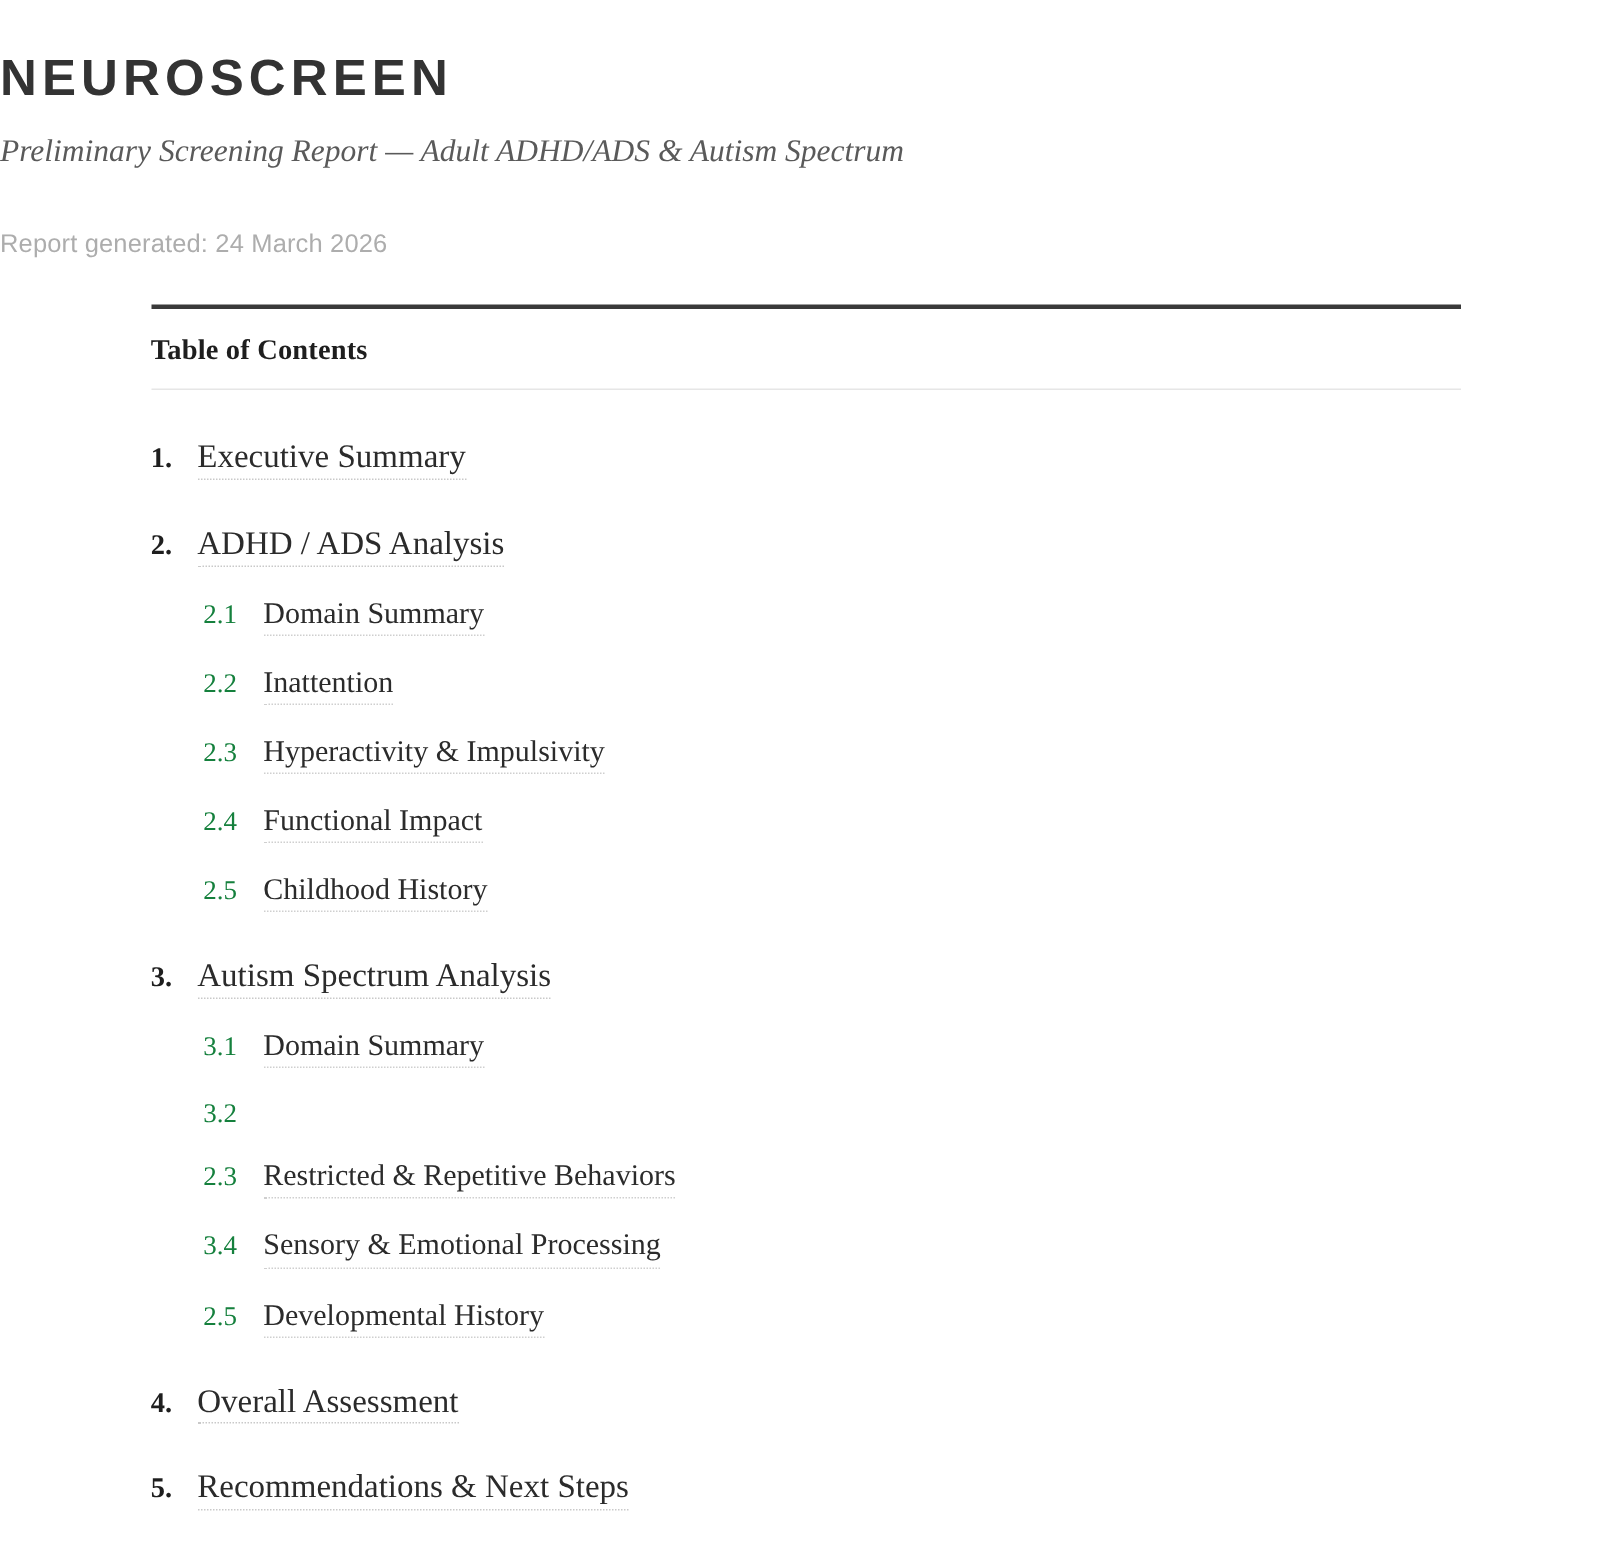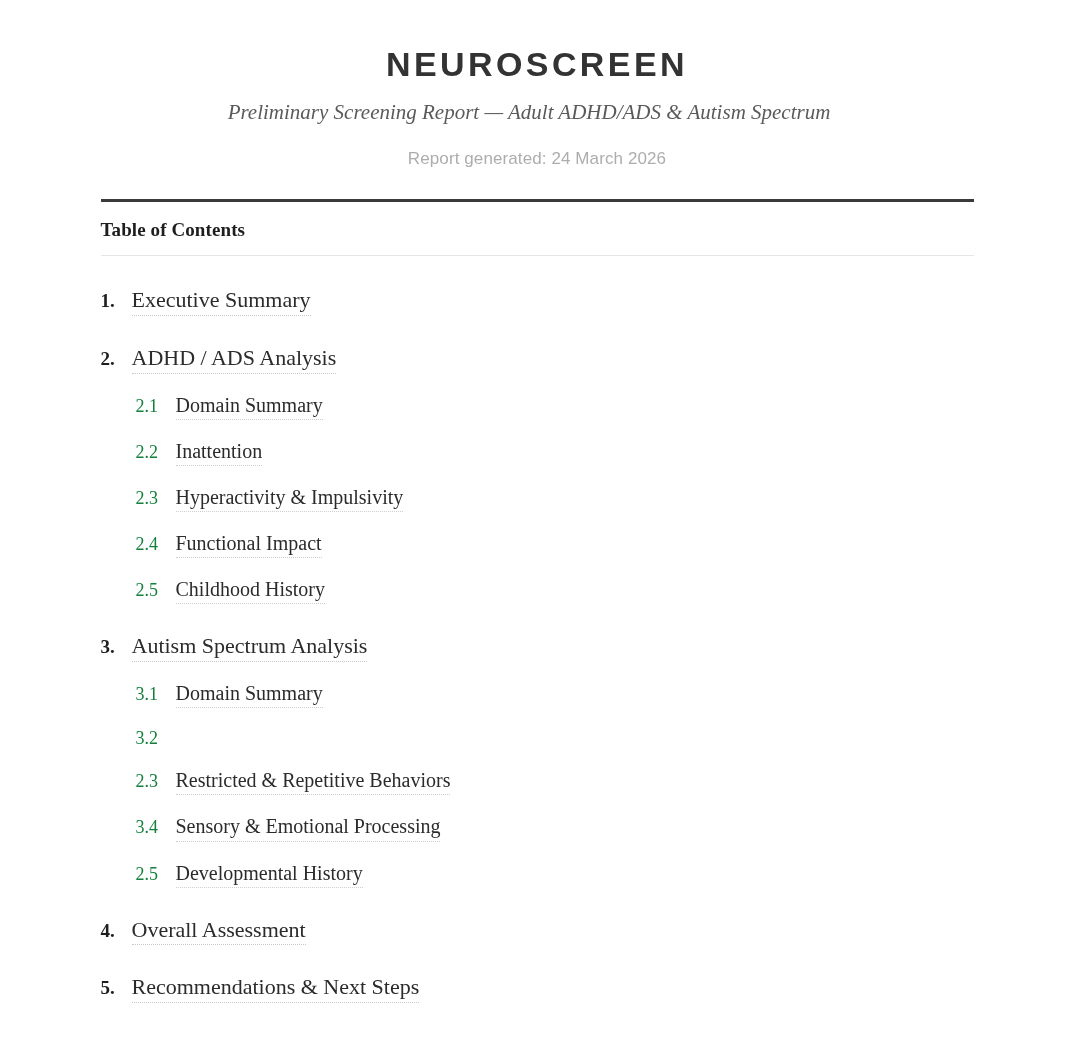--- a/index.html
+++ b/index.html
@@ -18,22 +18,22 @@
 
   .page {
     width: 1074px;
     height: 1041px;
     box-sizing: border-box;
     position: relative;
   }
 
   
   .report-header {
-    padding-top: 44px;
-    text-align: center;
+    padding-top: 32px;
+    text-align: left;
   }
 
   .report-title {
     font-family: "Liberation Sans", "DejaVu Sans", sans-serif;
     font-weight: bold;
     font-size: 34px;
     letter-spacing: 3.4px;
     color: #333333;
     line-height: 1.18;
     margin: 0;
@@ -45,21 +45,21 @@
     font-size: 21px;
     color: #5a5a5a;
     margin: 16px 16px 0 0;
     line-height: 1.2;
   }
 
   .report-generated {
     font-family: "Liberation Sans", "DejaVu Sans", sans-serif;
     font-size: 17px;
     color: #adadad;
-    margin: 24px 0 0 0;
+    margin: 40px 0 0 0;
     line-height: 1.2;
     letter-spacing: 0.1px;
   }
 
   
   .content {
     width: 873px;
     margin: 0 auto;
     padding-left: 0;
   }

